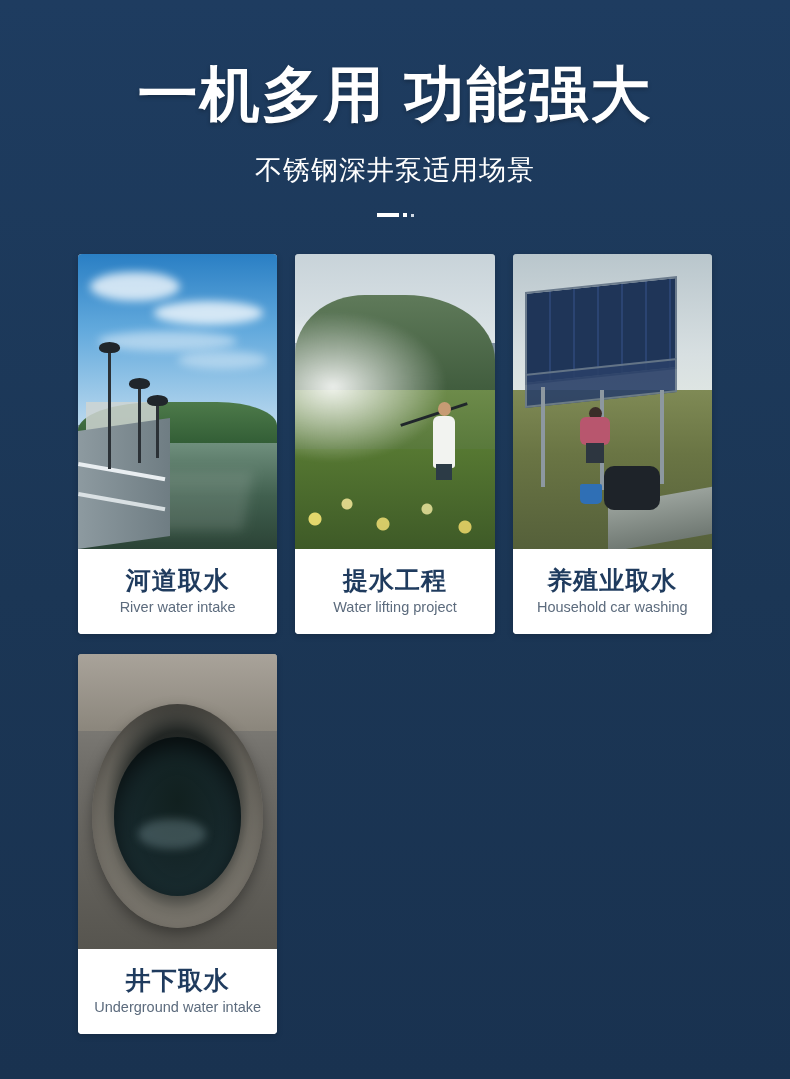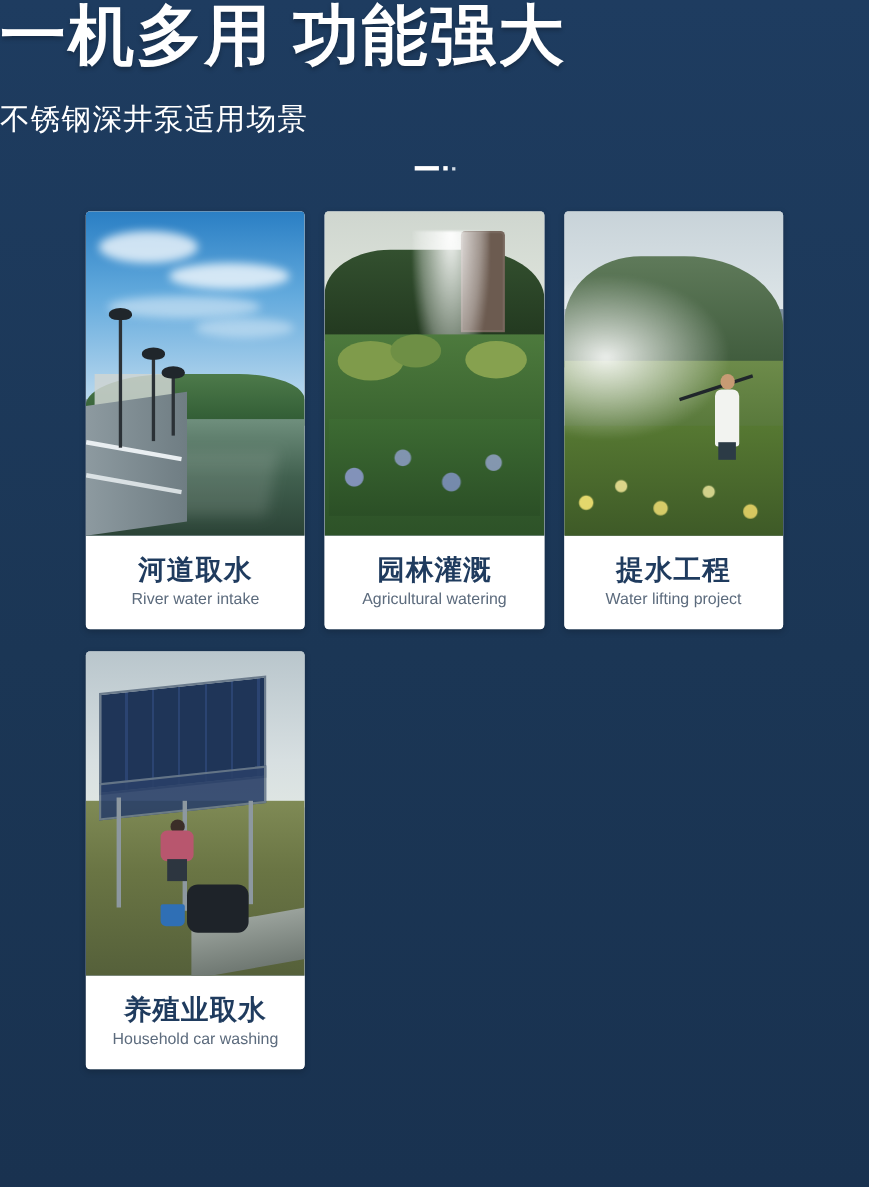--- a/index.html
+++ b/index.html
@@ -14,20 +14,22 @@
     overflow: hidden;
   }
   .page {
     position: relative;
     width: 790px;
     height: 1079px;
     background: linear-gradient(180deg, #1e3c60 0%, #1b3655 55%, #193250 100%);
     box-sizing: border-box;
   }
   .header {
+    padding-top: 62px;
+    text-align: center;
   }
   .title {
     color: #ffffff;
     font-size: 60px;
     font-weight: bold;
     letter-spacing: 2px;
     line-height: 1.1;
     margin: 0;
     text-shadow: 0 2px 4px rgba(0,0,0,0.25);
   }
@@ -413,39 +415,20 @@
             </div>
         </div>
       </div>
       <div class="card-caption">
         <div class="cap-cn">河道取水</div>
         <div class="cap-en">River water intake</div>
       </div>
     </div>
 
 
-    <div class="card">
-      <div class="card-photo">
-        <div class="ph garden">
-          <div class="sky"></div>
-          <div class="trees"></div>
-          <div class="tower"></div>
-          <div class="fount"></div>
-          <div class="lawn"></div>
-          <div class="hedge h1"></div>
-          <div class="hedge h2"></div>
-          <div class="hedge h3"></div>
-          <div class="flowers"></div>
-        </div>
-      </div>
-      <div class="card-caption">
-        <div class="cap-cn">园林灌溉</div>
-        <div class="cap-en">Agricultural watering</div>
-      </div>
-    </div>
 
     <div class="card">
       <div class="card-photo">
         <div class="ph lift">
           <div class="sky"></div>
           <div class="mount"></div>
           <div class="ground"></div>
           <div class="blooms"></div>
           <div class="mist"></div>
           <div class="wand"></div>
@@ -481,15 +464,30 @@
           <div class="bag"></div>
           <div class="bucket"></div>
         </div>
       </div>
       <div class="card-caption">
         <div class="cap-cn">养殖业取水</div>
         <div class="cap-en">Household car washing</div>
       </div>
     </div>
 
+    <div class="card">
+      <div class="card-photo">
+        <div class="ph well">
+          <div class="backdrop"></div>
+          <div class="wall"></div>
+          <div class="ring"></div>
+          <div class="inner"></div>
+          <div class="glint"></div>
+        </div>
+      </div>
+      <div class="card-caption">
+        <div class="cap-cn">井下取水</div>
+        <div class="cap-en">Underground water intake</div>
+      </div>
+    </div>
 
   </div>
 </div>
 
 </body></html>

